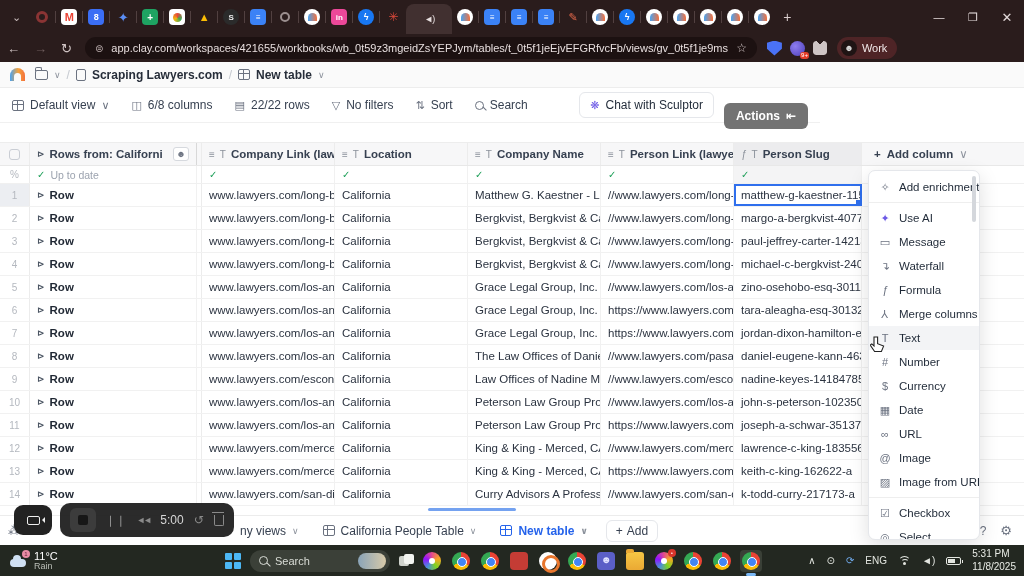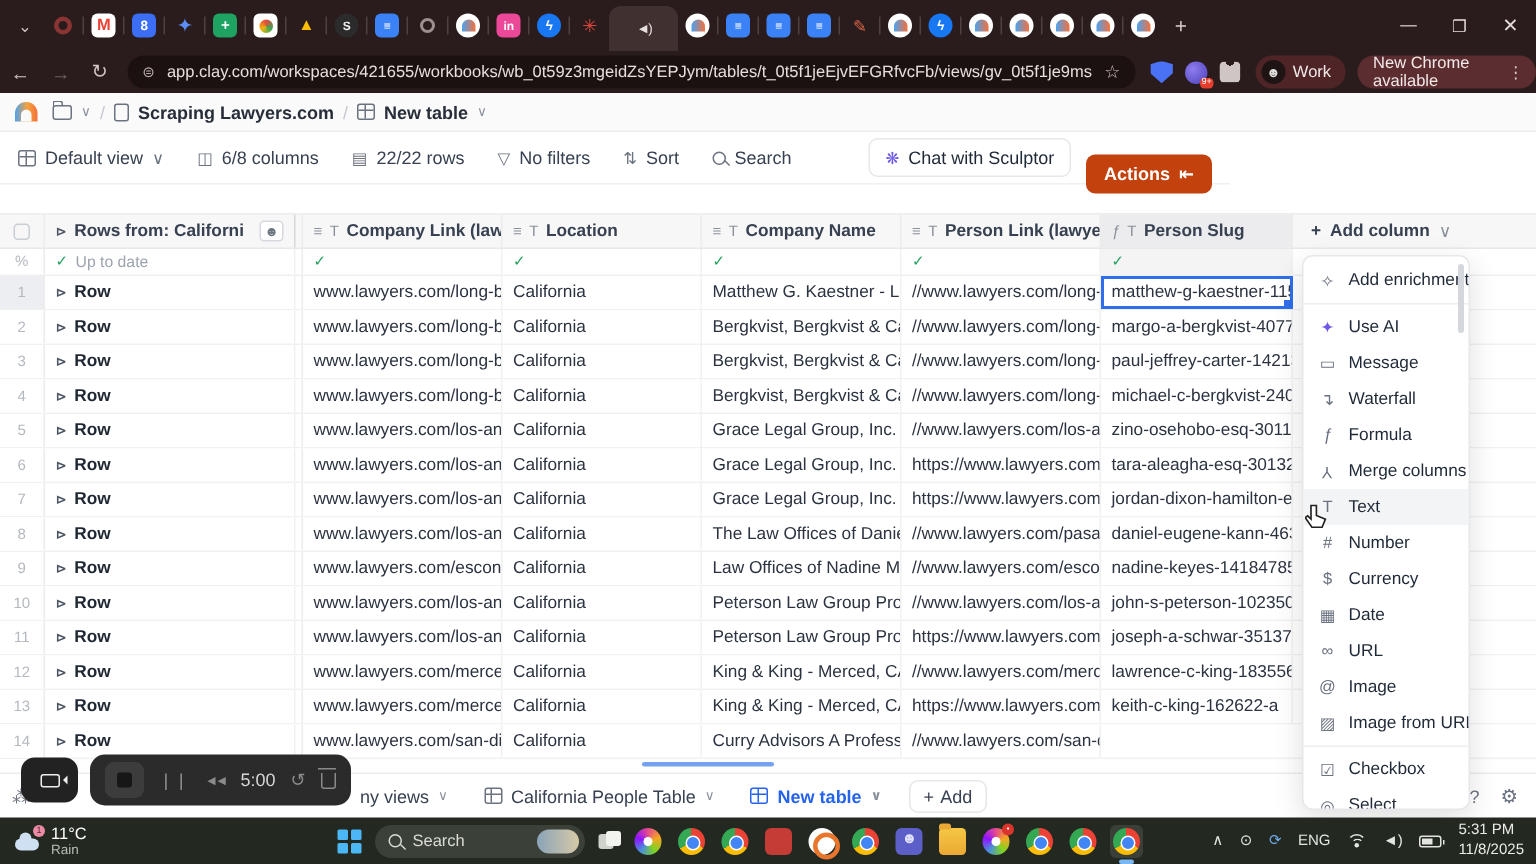--- a/index.html
+++ b/index.html
@@ -318,24 +318,20 @@
       <span class="ext-shield"></span>
       <span class="ext-round">
           <span class="ext-badge">9+</span>
         </span>
       <span class="ext-puzzle"></span>
     </div>
     <div class="profile-chip">
       <span class="profile-av">☻</span>
       <span class="lbl">Work</span>
     </div>
-    <div class="update-chip">
-      <span>New Chrome available</span>
-      <span class="kebab">⋮</span>
-    </div>
   </div>
 
   <div class="clay-header">
     <span class="clay-logo"></span>
     <div class="bc">
       <span class="i-folder"></span>
       <span class="chev">∨</span>
       <span class="slash">/</span>
       <span class="i-doc"></span>
       <span class="name">Scraping Lawyers.com</span>
@@ -370,21 +366,21 @@
     </span>
     <span class="tbi">
       <span class="i-mag"></span>
       <span>Search</span>
     </span>
     <span class="tb-right">
       <span class="chat-btn">
         <span class="spark">❋</span>
         <span>Chat with Sculptor</span>
       </span>
-      <span class="actions-btn" id="actions-btn" style="background: #c2410c; margin-top: 22px;">
+      <span class="actions-btn" id="actions-btn" style="background: #737373; margin-top: 22px;">
         <span>Actions</span>
         <span>⇤</span>
       </span>
     </span>
   </div>
 
   <div class="table-wrap">
     <div class="thead">
       <div class="c-num">
           <span style="width:11px;height:11px;border:1.3px solid #c9cdd4;border-radius:3px;display:inline-block"></span>
@@ -623,20 +619,21 @@
           <div class="c-num numcell">14</div>
           <div class="td c-handle rowlab">
             <span class="rowarrow">⊳</span>
             <span>Row</span>
           </div>
           <div class="c-gap"></div>
           <div class="td cw" style="width: 133px;">www.lawyers.com/san-dieg...</div>
           <div class="td cw" style="width: 133px;">California</div>
           <div class="td cw" style="width: 133px;">Curry Advisors A Profession...</div>
           <div class="td cw" style="width: 133px;">//www.lawyers.com/san-die...</div>
+          <div class="td cw" style="width: 128px;">k-todd-curry-217173-a</div>
         </div>
       </div>
     <div class="hscroll"></div>
   </div>
 
   <div class="menu" id="colmenu">
       <div class="mi">
         <span class="mic">✧</span>
         <span>Add enrichment</span>
       </div>

